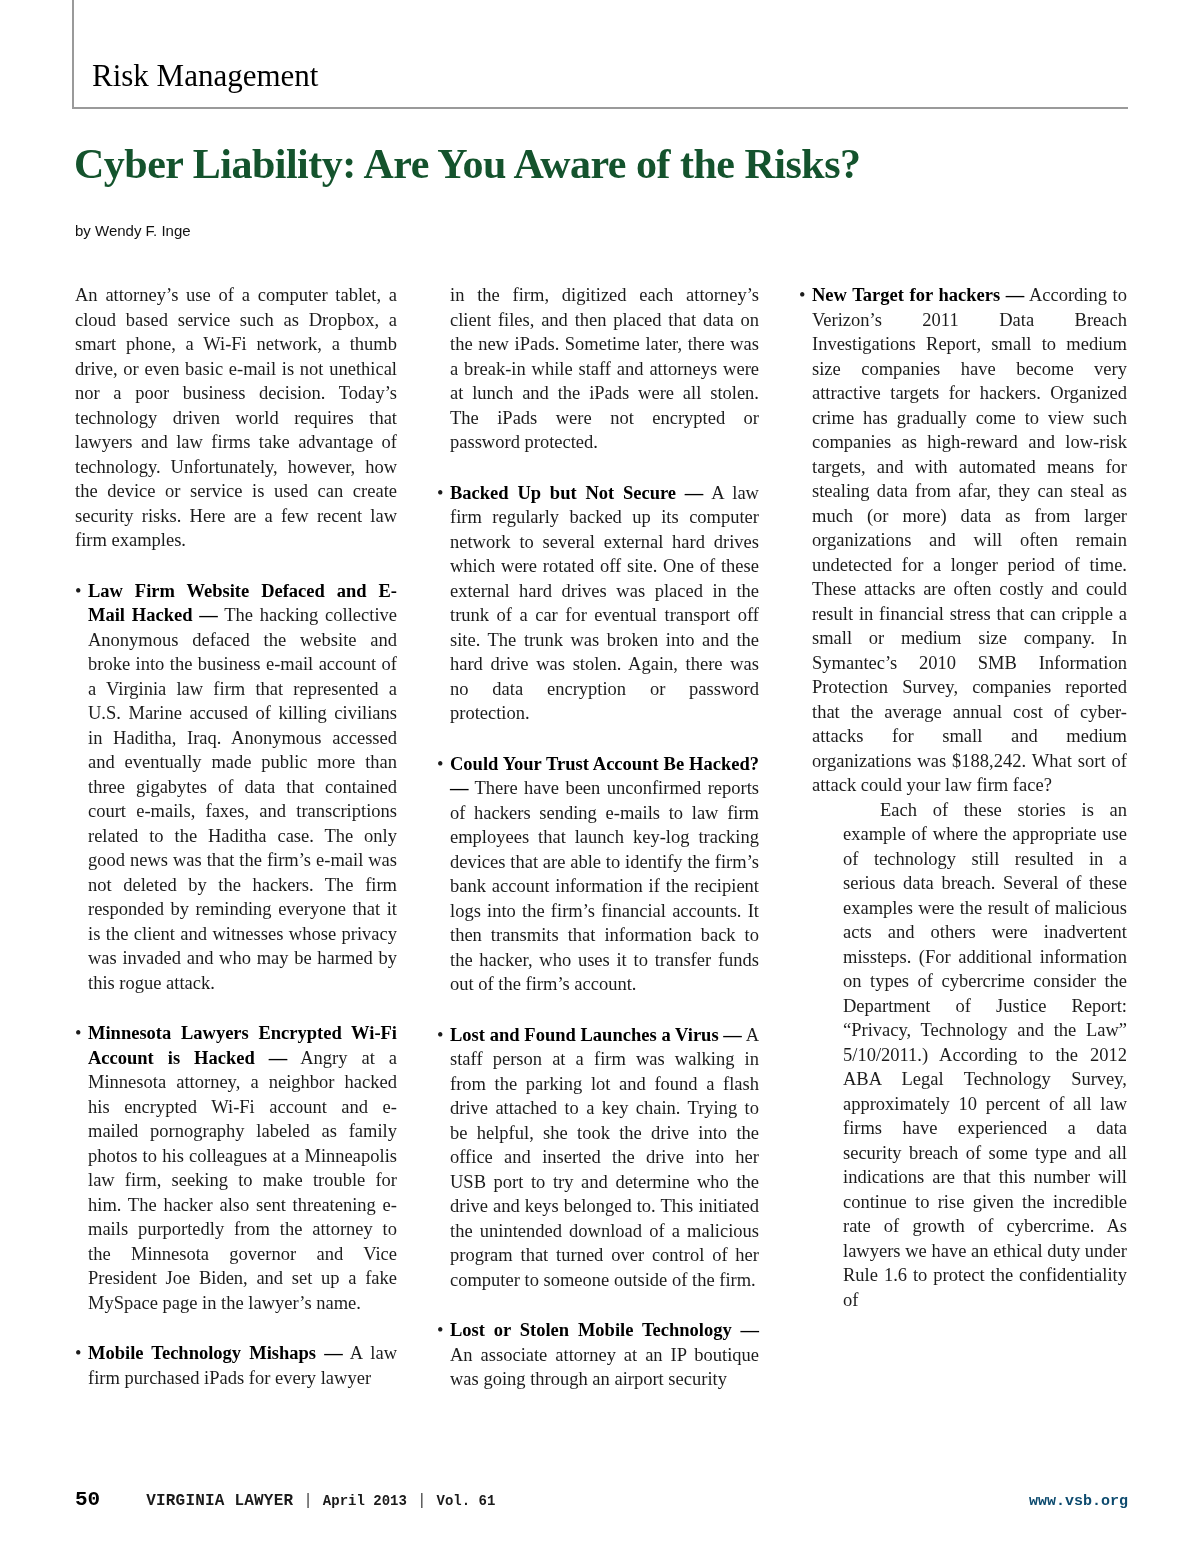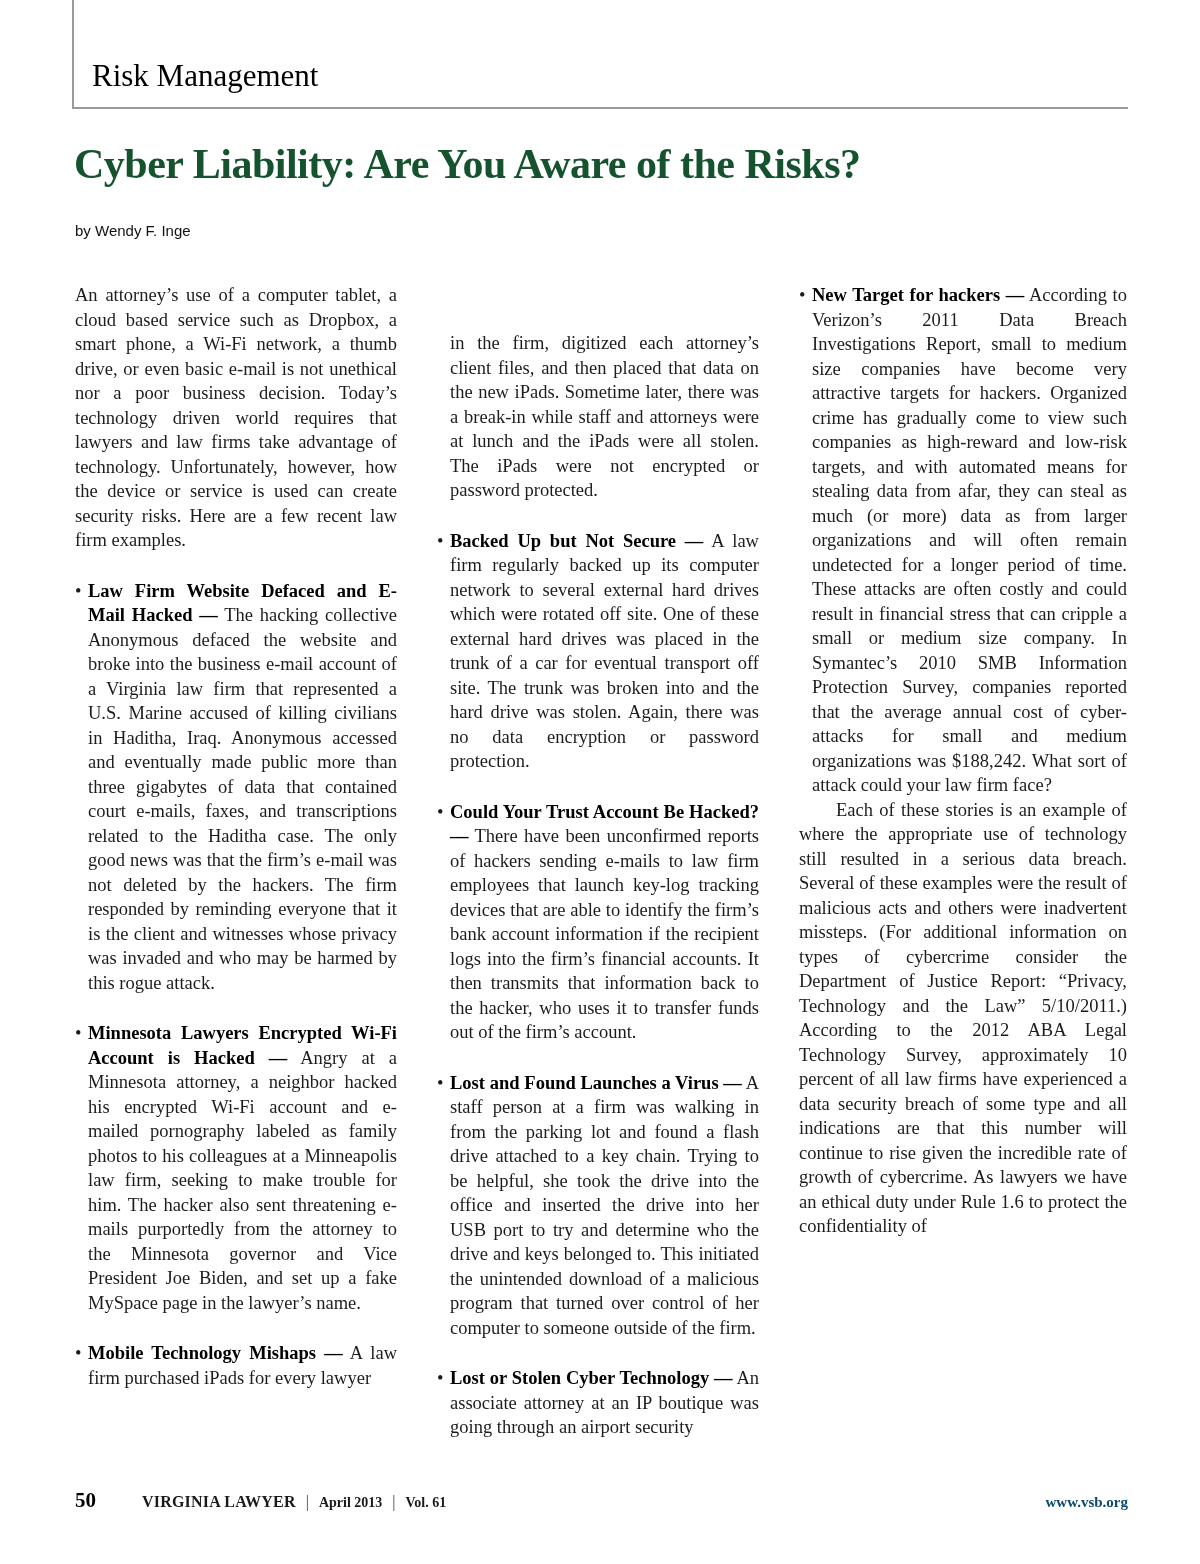--- a/index.html
+++ b/index.html
@@ -61,34 +61,34 @@
     font-family: "Liberation Serif", serif;
     font-size: 18.5px;
     line-height: 24.5px;
     text-align: justify;
     hyphens: auto;
   }
   .col { width: 322px; flex: 0 0 auto; }
   .col:last-child { width: 328px; }
   .col > * + * { margin-top: 26px; }
   .para { margin: 0; }
-  .para.cont { padding-left: 13px; margin-top: 48px; }
-  .para.findent { text-indent: 37px; }
+  .para.cont { padding-left: 13px; }
+  .para.findent { text-indent: 37px; margin-left: 44px; }
   .bullet { position: relative; padding-left: 13px; }
   .marker { position: absolute; left: 0; top: 0; }
   .bh { font-weight: bold; color: #000000; }
   
   .footer {
     position: absolute;
     left: 75px; top: 1488px;
     width: 1053px;
     display: flex;
     justify-content: space-between;
     align-items: baseline;
-    font-family: Liberation Serif, serif;
+    font-family: Liberation Mono, monospace;
     color: #1a1a1a;
   }
   .f-left { display: flex; align-items: baseline; }
   .f-page { font-size: 21px; font-weight: bold; color: #000000; }
   .f-pub { margin-left: 46px; font-size: 16px; font-weight: bold; letter-spacing: 0.2px; }
   .f-sep { margin: 0 10px; font-size: 16px; color: #444444; font-weight: normal; }
   .f-issue, .f-vol { font-size: 14px; font-weight: bold; }
   .f-site { font-size: 15px; font-weight: bold; color: #0c4a6e; }
 </style>
 </head>
@@ -108,21 +108,21 @@
         <p class="para">An attorney’s use of a computer tablet, a cloud based service such as Dropbox, a smart phone, a Wi-Fi network, a thumb drive, or even basic e-mail is not unethical nor a poor business decision. Today’s technology driven world requires that lawyers and law firms take advantage of technology. Unfortunately, however, how the device or service is used can create security risks. Here are a few recent law firm examples.</p>
         <div class="bullet"><span class="marker">•</span><span class="bh">Law Firm Website Defaced and E-Mail Hacked —</span> <span class="bb">The hacking collective Anonymous defaced the website and broke into the business e-mail account of a Virginia law firm that represented a U.S. Marine accused of killing civilians in Haditha, Iraq. Anonymous accessed and eventually made public more than three gigabytes of data that contained court e-mails, faxes, and transcriptions related to the Haditha case. The only good news was that the firm’s e-mail was not deleted by the hackers. The firm responded by reminding everyone that it is the client and witnesses whose privacy was invaded and who may be harmed by this rogue attack.</span></div>
         <div class="bullet"><span class="marker">•</span><span class="bh">Minnesota Lawyers Encrypted Wi-Fi Account is Hacked —</span> <span class="bb">Angry at a Minnesota attorney, a neighbor hacked his encrypted Wi-Fi account and e-mailed pornography labeled as family photos to his colleagues at a Minneapolis law firm, seeking to make trouble for him. The hacker also sent threatening e-mails purportedly from the attorney to the Minnesota governor and Vice President Joe Biden, and set up a fake MySpace page in the lawyer’s name.</span></div>
         <div class="bullet"><span class="marker">•</span><span class="bh">Mobile Technology Mishaps —</span> <span class="bb">A law firm purchased iPads for every lawyer</span></div>
       </div>
     <div class="col">
         <p class="para cont">in the firm, digitized each attorney’s client files, and then placed that data on the new iPads. Sometime later, there was a break-in while staff and attorneys were at lunch and the iPads were all stolen. The iPads were not encrypted or password protected.</p>
         <div class="bullet"><span class="marker">•</span><span class="bh">Backed Up but Not Secure —</span> <span class="bb">A law firm regularly backed up its computer network to several external hard drives which were rotated off site. One of these external hard drives was placed in the trunk of a car for eventual transport off site. The trunk was broken into and the hard drive was stolen. Again, there was no data encryption or password protection.</span></div>
         <div class="bullet"><span class="marker">•</span><span class="bh">Could Your Trust Account Be Hacked? —</span> <span class="bb">There have been unconfirmed reports of hackers sending e-mails to law firm employees that launch key-log tracking devices that are able to identify the firm’s bank account information if the recipient logs into the firm’s financial accounts. It then transmits that information back to the hacker, who uses it to transfer funds out of the firm’s account.</span></div>
         <div class="bullet"><span class="marker">•</span><span class="bh">Lost and Found Launches a Virus —</span> <span class="bb">A staff person at a firm was walking in from the parking lot and found a flash drive attached to a key chain. Trying to be helpful, she took the drive into the office and inserted the drive into her USB port to try and determine who the drive and keys belonged to. This initiated the unintended download of a malicious program that turned over control of her computer to someone outside of the firm.</span></div>
-        <div class="bullet"><span class="marker">•</span><span class="bh">Lost or Stolen Cyber Technology —</span> <span class="bb">An associate attorney at an IP boutique was going through an airport security</span></div>
+        <div class="bullet"><span class="marker">•</span><span class="bh">Lost or Stolen Mobile Technology —</span> <span class="bb">An associate attorney at an IP boutique was going through an airport security</span></div>
       </div>
     <div class="col">
         <div class="bullet"><span class="marker">•</span><span class="bh">New Target for hackers —</span> <span class="bb">According to Verizon’s 2011 Data Breach Investigations Report, small to medium size companies have become very attractive targets for hackers. Organized crime has gradually come to view such companies as high-reward and low-risk targets, and with automated means for stealing data from afar, they can steal as much (or more) data as from larger organizations and will often remain undetected for a longer period of time. These attacks are often costly and could result in financial stress that can cripple a small or medium size company. In Symantec’s 2010 SMB Information Protection Survey, companies reported that the average annual cost of cyber-attacks for small and medium organizations was $188,242. What sort of attack could your law firm face?</span></div>
         <p class="para findent">Each of these stories is an example of where the appropriate use of technology still resulted in a serious data breach. Several of these examples were the result of malicious acts and others were inadvertent missteps. (For additional information on types of cybercrime consider the Department of Justice Report: “Privacy, Technology and the Law” 5/10/2011.) According to the 2012 ABA Legal Technology Survey, approximately 10 percent of all law firms have experienced a data security breach of some type and all indications are that this number will continue to rise given the incredible rate of growth of cybercrime. As lawyers we have an ethical duty under Rule 1.6 to protect the confidentiality of</p>
       </div>
   </div>
 
   <div class="footer">
     <div class="f-left">
       <span class="f-page">50</span>

